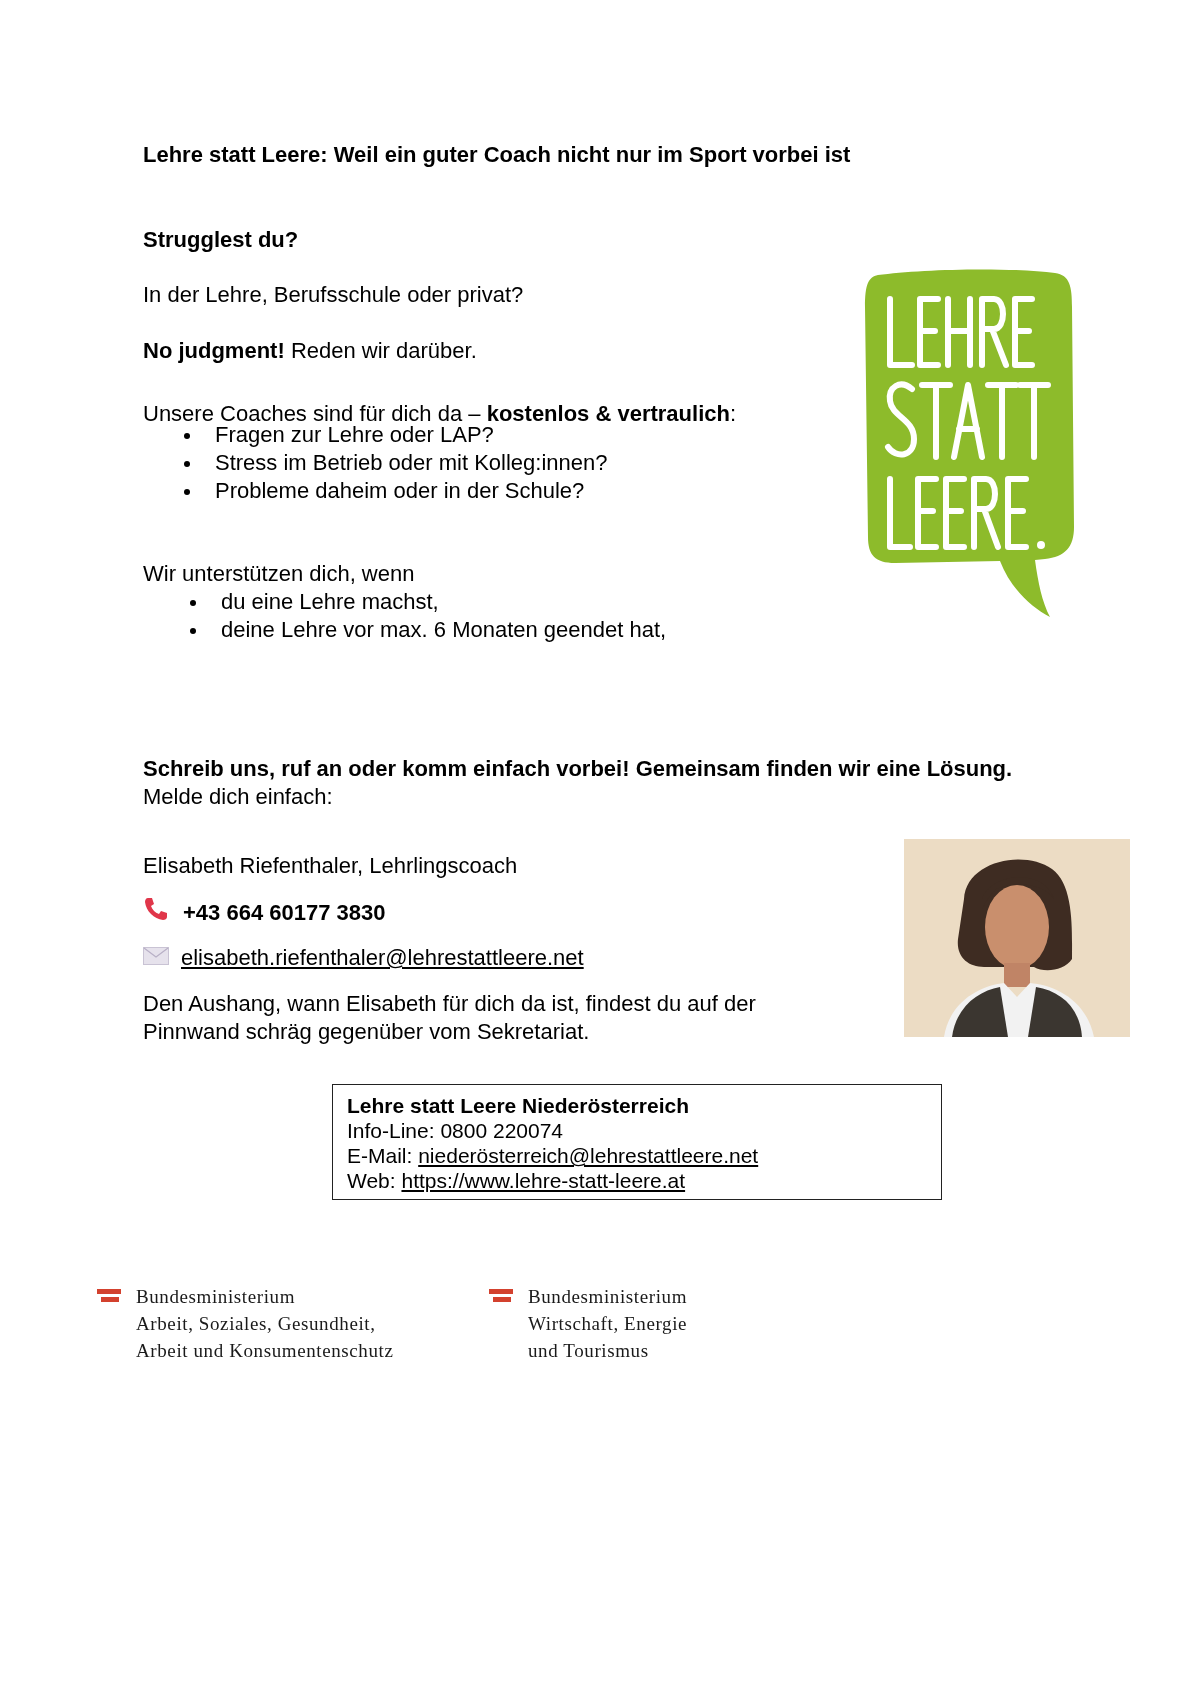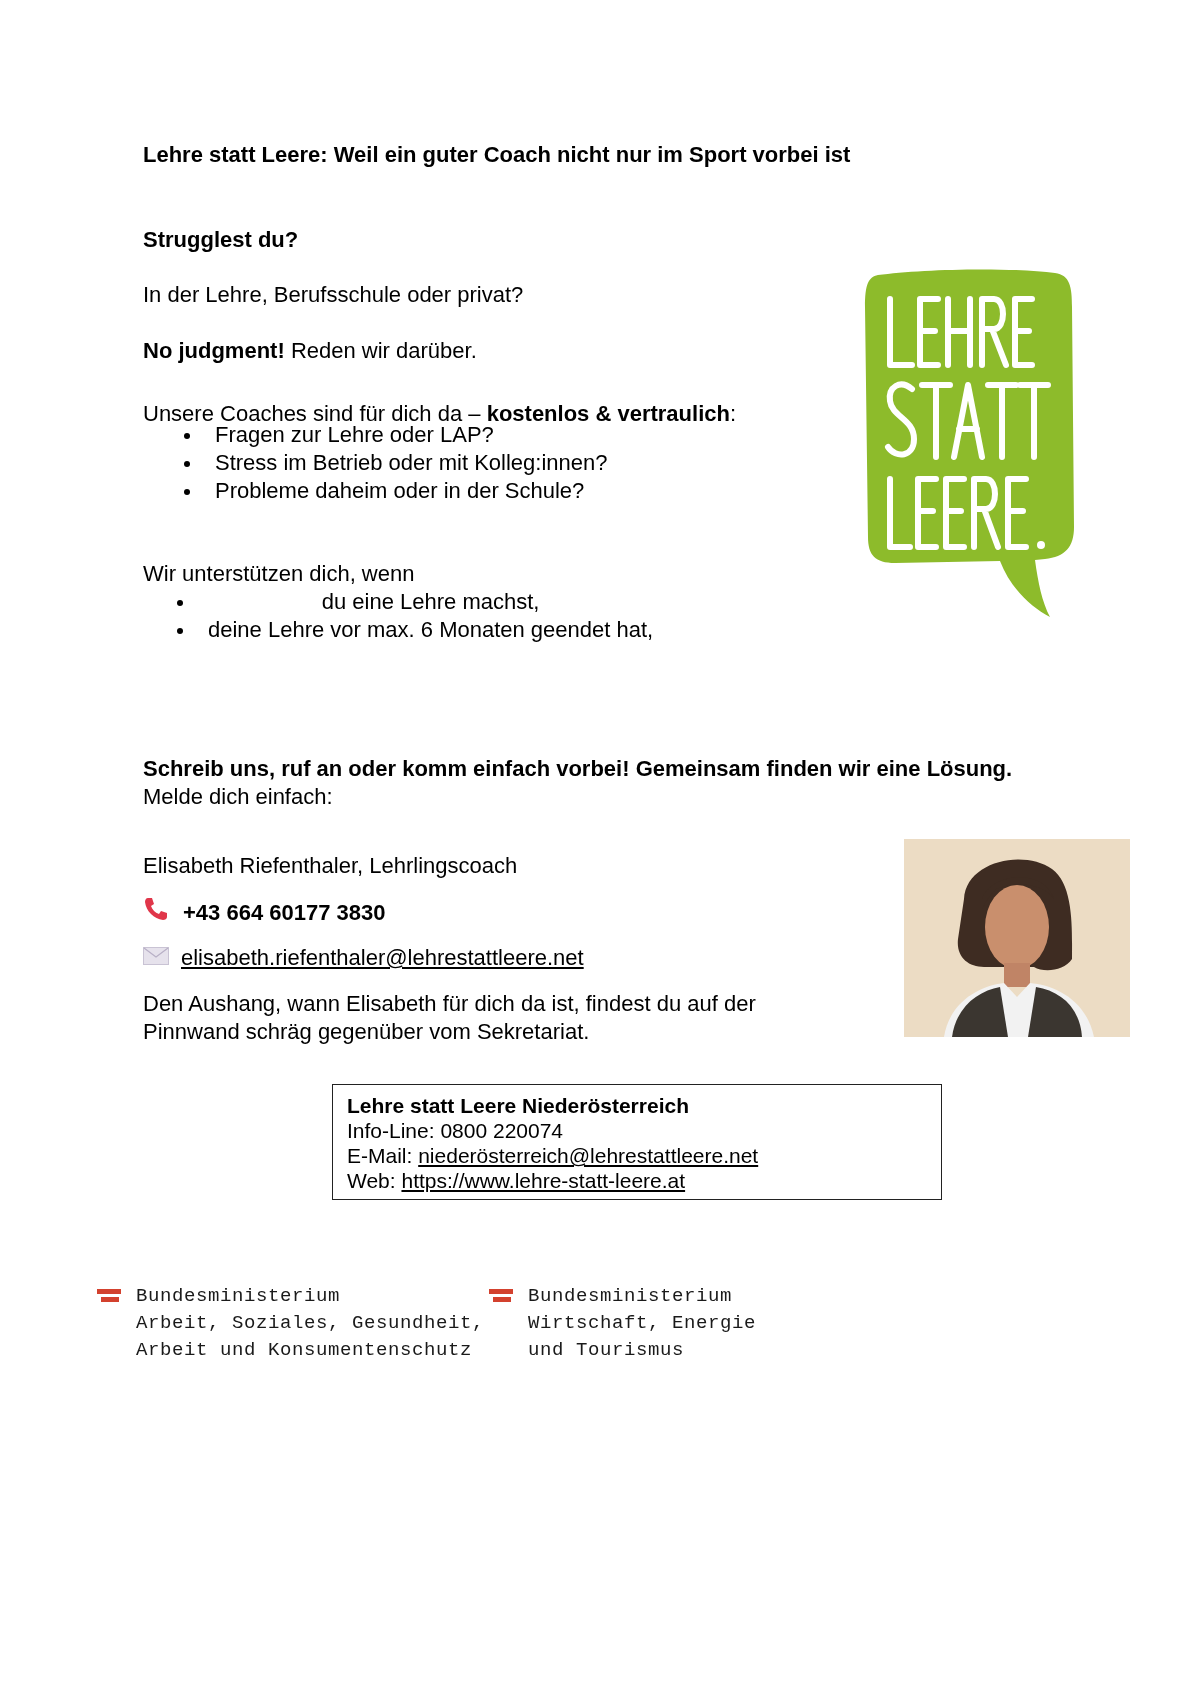--- a/index.html
+++ b/index.html
@@ -50,21 +50,21 @@
       top: 12px;
       width: 6px;
       height: 6px;
       border-radius: 50%;
       background: #000;
     }
     ul.bullets li.wrap { white-space: normal; width: 860px; }
 
     #bullets-1 { left: 143px; top: 421px; }
     #support-intro { left: 143px; top: 560px; }
-    #bullets-2 { left: 136px; top: 588px; text-align: center; }
+    #bullets-2 { left: 149px; top: 588px; }
 
     #cta { left: 143px; top: 755px; width: 900px; white-space: normal; }
     #coach-name { left: 143px; top: 852px; }
     #phone-row { left: 143px; top: 896px; display: flex; align-items: center; }
     #phone-row .phone-num { font-weight: bold; margin-left: 14px; }
     #mail-row { left: 143px; top: 944px; display: flex; align-items: center; }
     #mail-row .mail-addr { margin-left: 12px; }
     #aushang { left: 143px; top: 990px; white-space: normal; width: 700px; }
 
     #logo { left: 860px; top: 267px; width: 215px; height: 355px; }
@@ -100,21 +100,21 @@
       width: 24px;
     }
     .ministry .flag .bar2 {
       height: 5px;
       background: #d3412e;
       width: 18px;
       margin-top: 3px;
       margin-left: 4px;
     }
     .ministry .lines div {
-      font-family: Liberation Mono, monospace;
+      font-family: Liberation Serif, serif;
       font-size: 19px;
       line-height: 27px;
       letter-spacing: 0.6px;
       color: #1a1a1a;
       white-space: nowrap;
     }
     #ministry-1 { left: 97px; top: 1283px; }
     #ministry-2 { left: 489px; top: 1283px; }
   </style>
 </head>

